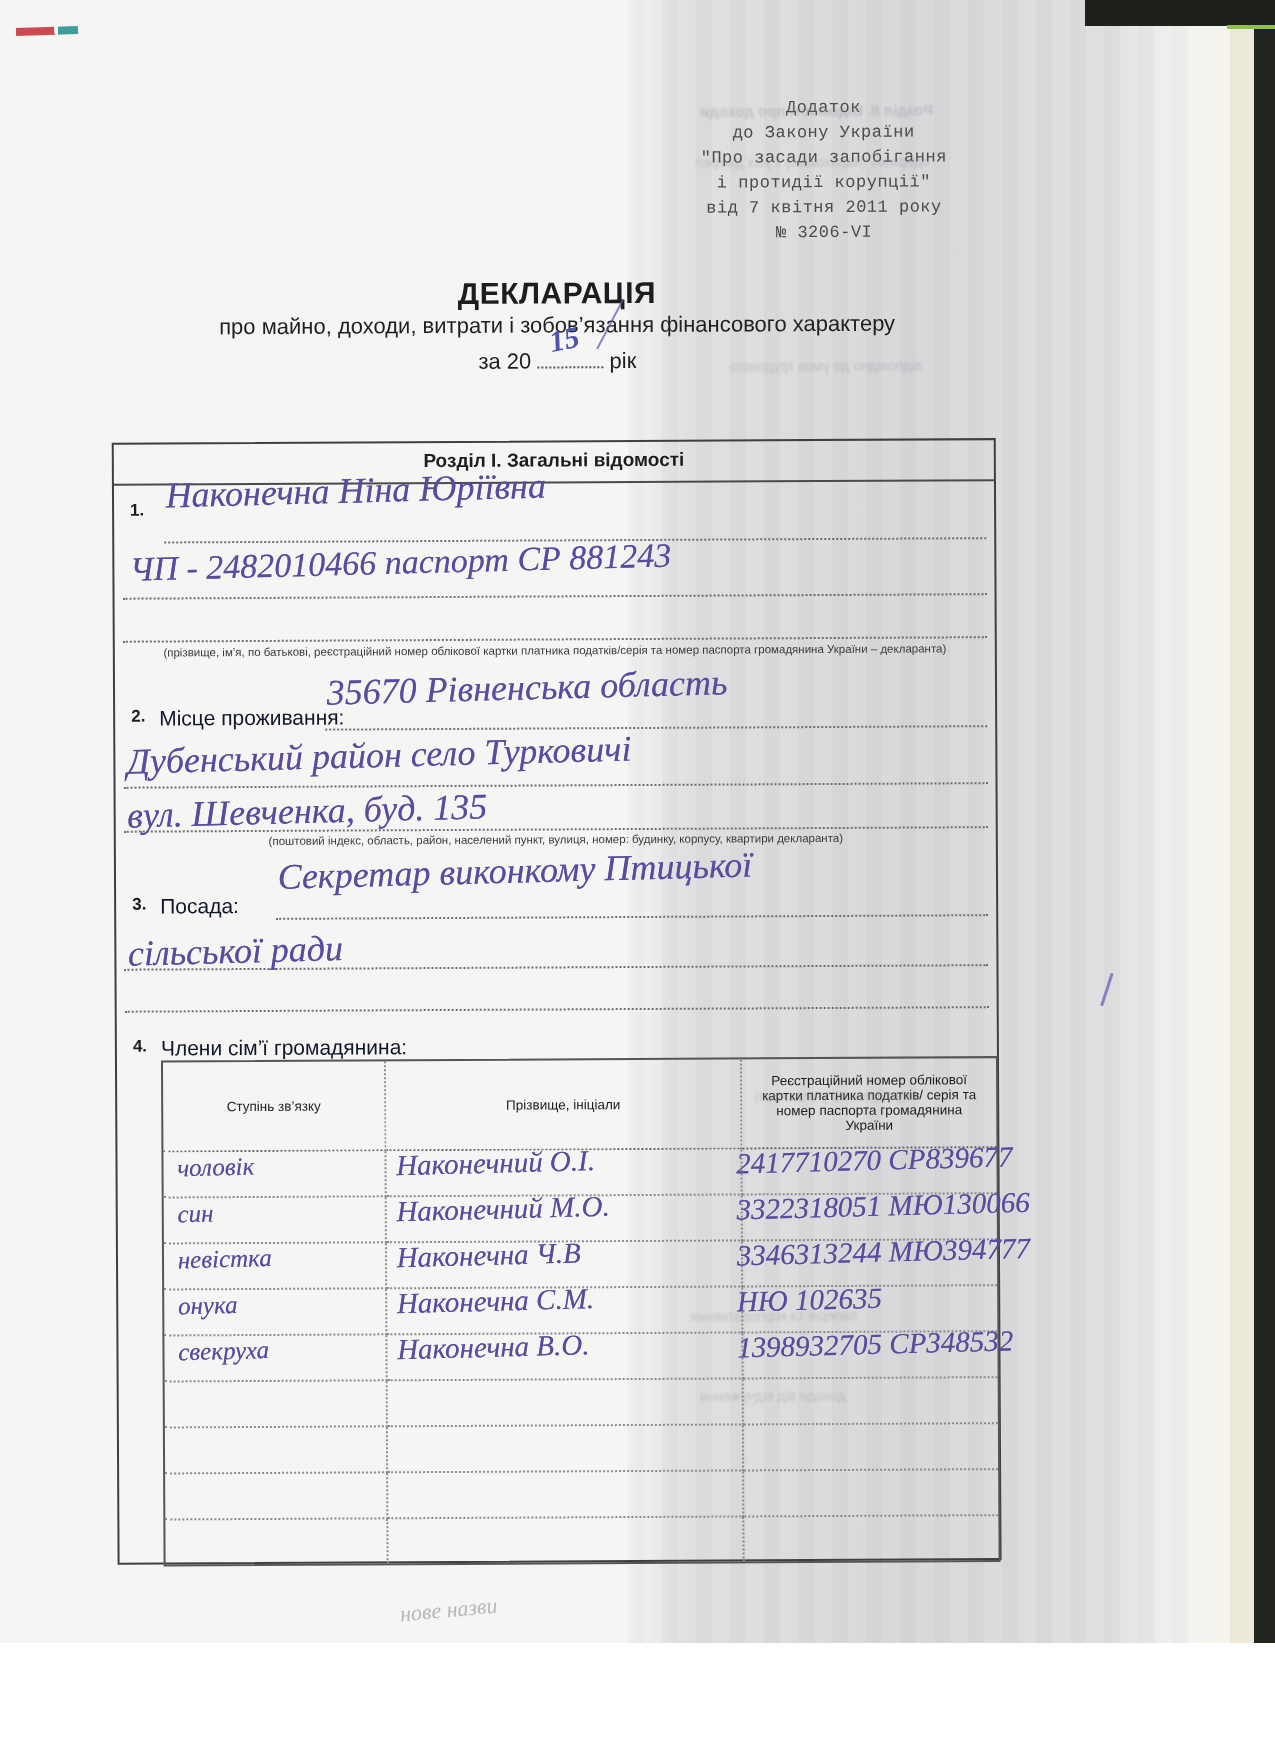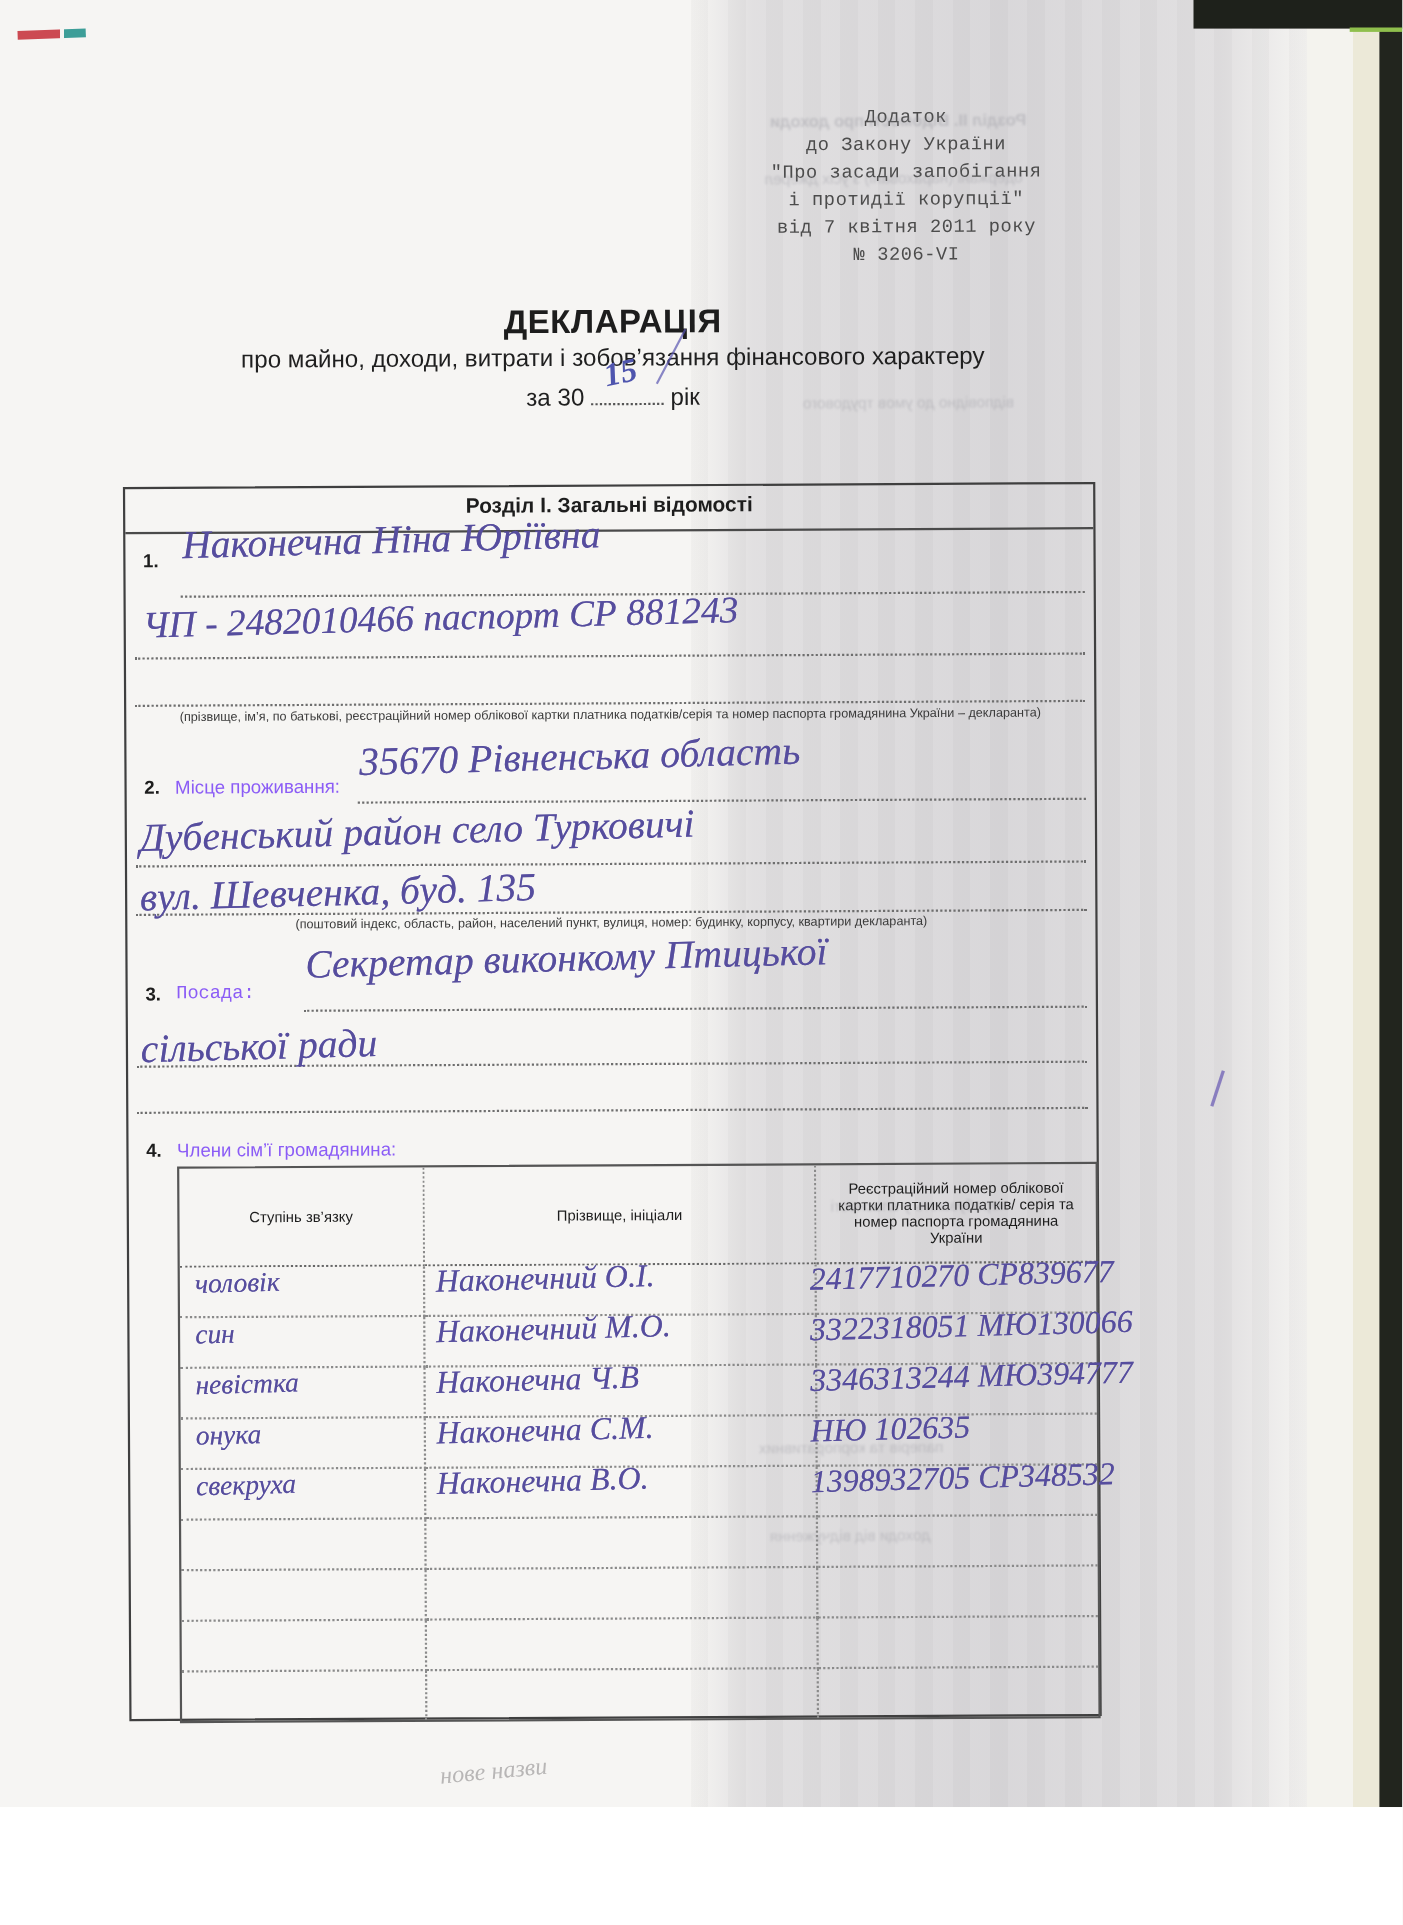--- a/index.html
+++ b/index.html
@@ -48,21 +48,21 @@
     font-size:30px; color:#4f55ae; transform:rotate(-12deg); font-weight:bold; }
   .year-flourish { position:absolute; left:612px; top:296px; width:2px; height:56px; background:#5a55b0;
     transform:rotate(28deg); opacity:0.7; z-index:2; }
 
   
   .main-box { left:114px; top:440px; width:880px; height:1118px; border:2px solid #3f3f3f; z-index:2; }
   .sec-heading { position:absolute; top:7px; left:0; right:0; text-align:center; font-size:19px; font-weight:bold; color:#1d1d1d; }
   .sec-line { position:absolute; top:39px; left:0; right:0; border-bottom:2px solid #4a4a4a; }
 
   .num { font-size:17px; font-weight:bold; color:#1d1d1d; }
-  .lbl { font-size:17px; color:#8b5cf6; }
+  .lbl { font-size:21px; color:#0f172a; }
   .dotline { position:absolute; border-bottom:2px dotted #6e6e6e; height:0; }
   .caption { position:absolute; left:6px; right:6px; text-align:center; font-size:11.5px; color:#3a3a3a; }
 
   .hw { font-family:"Liberation Serif", serif; font-style:italic; color:#564d9e; white-space:nowrap;
     transform:rotate(-1.2deg); transform-origin:left bottom; z-index:3;
     text-shadow:0 0 0.6px rgba(86,77,158,0.7); }
 
   
   .ftable { position:absolute; left:44px; top:616px; width:833px; border:2px solid #555;
     display:grid; grid-template-columns:223px 356px 1fr; background:rgba(255,255,255,0.0); }
@@ -116,21 +116,21 @@
     </div>
 
     <div class="abs center-wrap" style="top:276px;">
       <div class="title">ДЕКЛАРАЦІЯ</div>
     </div>
     <div class="abs center-wrap" style="top:312px;">
       <div class="subtitle">про майно, доходи, витрати і зобов’язання фінансового характеру</div>
     </div>
     <div class="abs center-wrap" style="top:346px;">
       <div class="yearline">
-        <span>за 30</span>
+        <span>за 20</span>
         <span class="year-dots">
           <span class="year-hw">15</span>
         </span>
         <span>рік</span>
       </div>
     </div>
     <div class="year-flourish"></div>
 
     <div class="abs main-box">
       <div class="sec-heading">Розділ І. Загальні відомості</div>
@@ -148,21 +148,21 @@
       <div class="abs lbl" style="left:44px; top:262px;">Місце проживання:</div>
       <div class="abs hw" style="left:212px; top:228px; font-size:36px;">35670  Рівненська  область</div>
       <div class="dotline" style="left:210px; right:8px; top:285px;"></div>
       <div class="abs hw" style="left:12px; top:296px; font-size:36px;">Дубенський  район  село  Турковичі</div>
       <div class="dotline" style="left:8px; right:8px; top:342px;"></div>
       <div class="abs hw" style="left:12px; top:350px; font-size:36px;">вул. Шевченка, буд. 135</div>
       <div class="dotline" style="left:8px; right:8px; top:386px;"></div>
       <div class="caption" style="top:391px;">(поштовий індекс, область, район, населений пункт, вулиця, номер: будинку, корпусу, квартири декларанта)</div>
 
       <div class="abs num" style="left:16px; top:450px;">3.</div>
-      <div class="abs lbl" style="left:44px; top:450px;font-family:Liberation Mono, monospace;">Посада:</div>
+      <div class="abs lbl" style="left:44px; top:450px;">Посада:</div>
       <div class="abs hw" style="left:162px; top:412px; font-size:36px;">Секретар   виконкому   Птицької</div>
       <div class="dotline" style="left:160px; right:8px; top:474px;"></div>
       <div class="abs hw" style="left:12px; top:488px; font-size:36px;">сільської   ради</div>
       <div class="dotline" style="left:8px; right:8px; top:524px;"></div>
       <div class="dotline" style="left:8px; right:8px; top:566px;"></div>
 
       <div class="abs num" style="left:16px; top:592px;">4.</div>
       <div class="abs lbl" style="left:44px; top:592px;">Члени сім’ї громадянина:</div>
 
       <div class="ftable">

